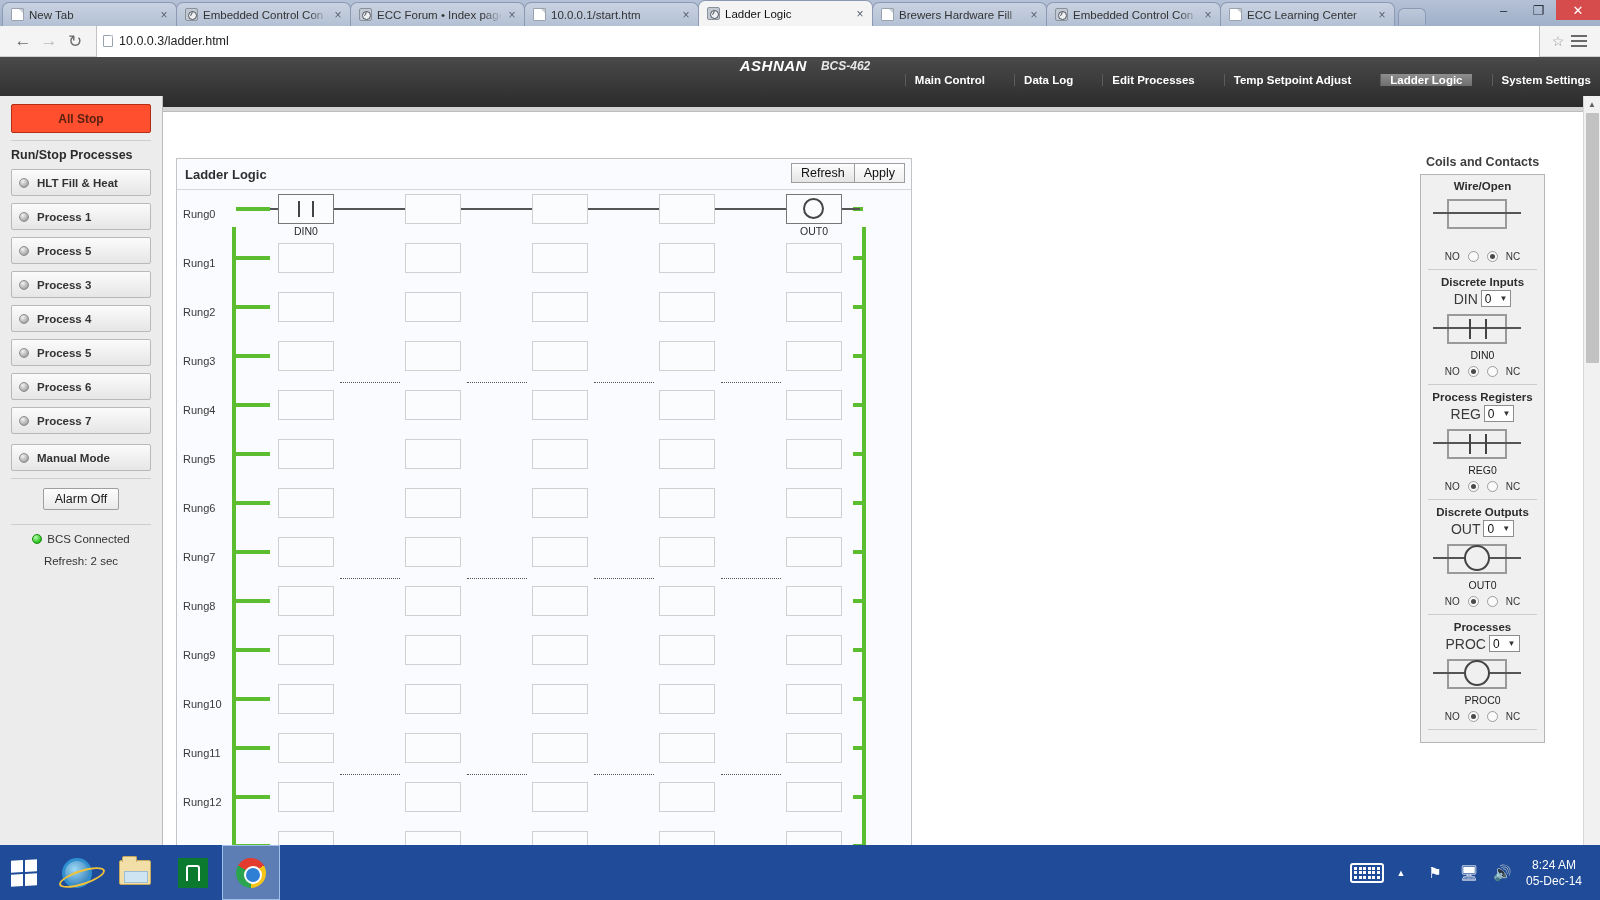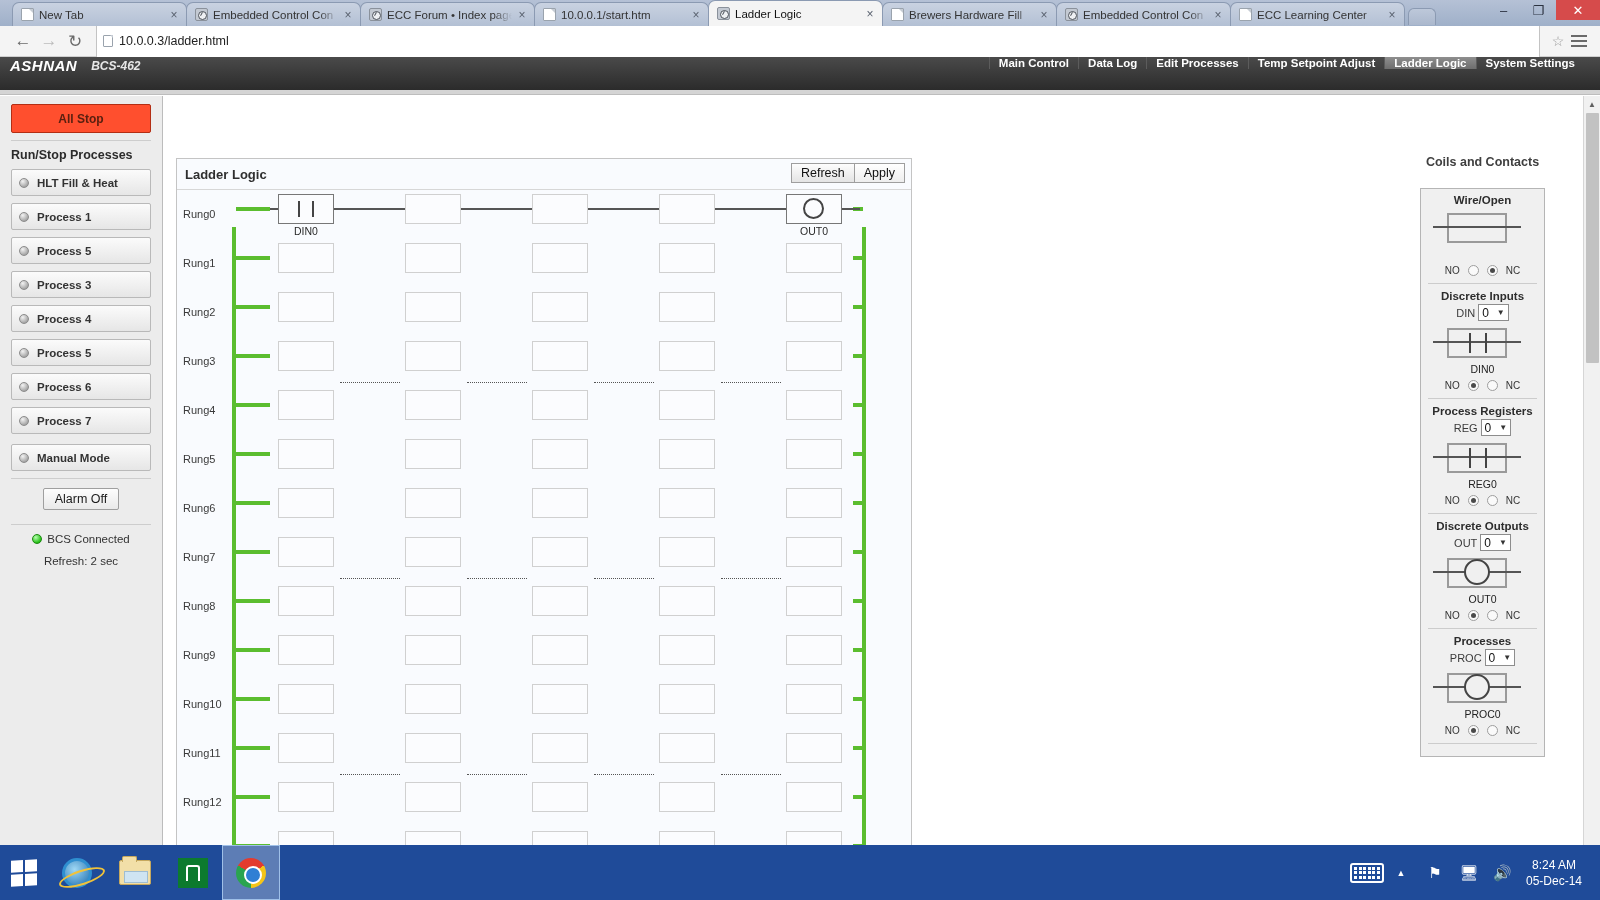--- a/index.html
+++ b/index.html
@@ -8,21 +8,21 @@
     font-family:"Liberation Sans", sans-serif;
     background:#ffffff;
     -webkit-font-smoothing:antialiased;
   }
 
   
   #browser-chrome { width:1600px; height:845px; background:#d6dce9; position:relative; }
 
   #tabstrip {
     height:26px; background:linear-gradient(#b5c1d6,#9fb0c9);
-    position:relative; display:flex; align-items:flex-end; padding-left:12px;
+    position:relative; display:flex; align-items:flex-end; padding-left:2px;
   }
   .tab {
     height:24px; width:175px; margin-right:-1px; position:relative;
     display:flex; align-items:center; padding:0 6px 0 8px;
     background:linear-gradient(#c9d2e1,#b3c0d4);
     border:1px solid #8b9ab2; border-bottom:none;
     border-radius:7px 7px 0 0; font-size:11.5px; color:#333;
     flex:0 0 auto; cursor:default;
   }
   .tab.active {
@@ -95,27 +95,27 @@
   #star { width:20px;text-align:center;color:#9a9a9a;font-size:14px;cursor:pointer;}
   #hamburger { width:22px;height:20px;display:flex;flex-direction:column;
     justify-content:center;gap:3px;cursor:pointer;padding:0 3px;}
   #hamburger i{display:block;height:2px;background:#6a6a6a;}
 
   
   #page { position:relative; width:1600px; height:788px; background:#ffffff; overflow:hidden;}
 
   
   #appnav {
-    height:33px; background:linear-gradient(#4a4a4a,#2b2b2b);
-    display:flex; align-items:flex-start; position:relative;
+    height:50px; background:linear-gradient(#4a4a4a,#2b2b2b);
+    display:flex; align-items:center; position:relative;flex-direction:column;
   }
   #brand { display:flex;align-items:center; padding-left:10px; gap:14px; }
   #brand .logo { color:#fff; font-size:15px; font-weight:bold; font-style:italic; letter-spacing:.5px;}
   #brand .model { color:#e8e8e8; font-size:12px; font-weight:bold; font-style:italic;}
-  #navitems { margin-left:auto; display:flex; align-items:stretch; }
+  #navitems { margin-left:auto; display:flex; align-items:stretch;gap:20px; }
   .navitem {
     display:flex;align-items:center;justify-content:center;text-align:center;
     padding:0 9px; font-size:11.5px; font-weight:bold; color:#ffffff;
     border-left:1px solid #5c5c5c; line-height:12px; cursor:pointer;
     background:transparent;
   }
   .navitem.active { background:linear-gradient(#8e8e8e,#6e6e6e); color:#fff; }
   #nav-scroll-cap { width:16px; background:#c8c8c8; border-left:1px solid #9a9a9a; }
 
   #grayline { height:5px; background:#d4d4d4; border-bottom:1px solid #bdbdbd;}
@@ -214,24 +214,24 @@
   
   .coil { position:absolute; left:609px; top:3px; width:56px; height:30px; }
   .coil .ring {
     position:absolute; left:17px; top:4px; width:21px; height:21px;
     border:2px solid #444; border-radius:50%;
   }
 
   
   #rightpanel { position:absolute; left:1420px; top:98px; width:125px; }
   #rp-title { text-align:center; font-size:12.5px; font-weight:bold; color:#404040; line-height:14px;}
-  #rp-box { border:1px solid #b5b5b5; margin-top:19px; padding:5px 4px 6px 4px; background:#f0f0f0;}
+  #rp-box { border:1px solid #b5b5b5; margin-top:5px; padding:5px 4px 6px 4px; background:#f0f0f0;}
   .rp-sec-title { text-align:center; font-size:11.5px; font-weight:bold; color:#2d2d2d; }
   .rp-selrow { display:flex; align-items:center; justify-content:center; gap:3px; margin-top:2px;}
-  .rp-sellabel { font-size:11px; color:#3a3a3a;text-align:center; }
+  .rp-sellabel { font-size:14px; color:#3a3a3a;text-align:center; }
   .rp-select {
     background:#fff; border:1px solid #8d8d8d; font-size:12px; color:#111;
     padding:0 3px; display:flex; align-items:center; gap:8px; height:17px; cursor:pointer;
   }
   .rp-select .caret { font-size:8px; color:#333; }
   .rp-symbolwrap { position:relative; height:38px; margin-top:5px; }
   .rp-rect { position:absolute; left:22px; top:2px; width:60px; height:30px; border:2px solid #9a9a9a;}
   .rp-lead { position:absolute; top:15px; height:2px; background:#555; }
   .rp-lead.l { left:8px; width:16px; } .rp-lead.r { left:80px; width:16px; }
   .rp-wire { position:absolute; left:22px; top:15px; width:60px; height:2px; background:#555;}

